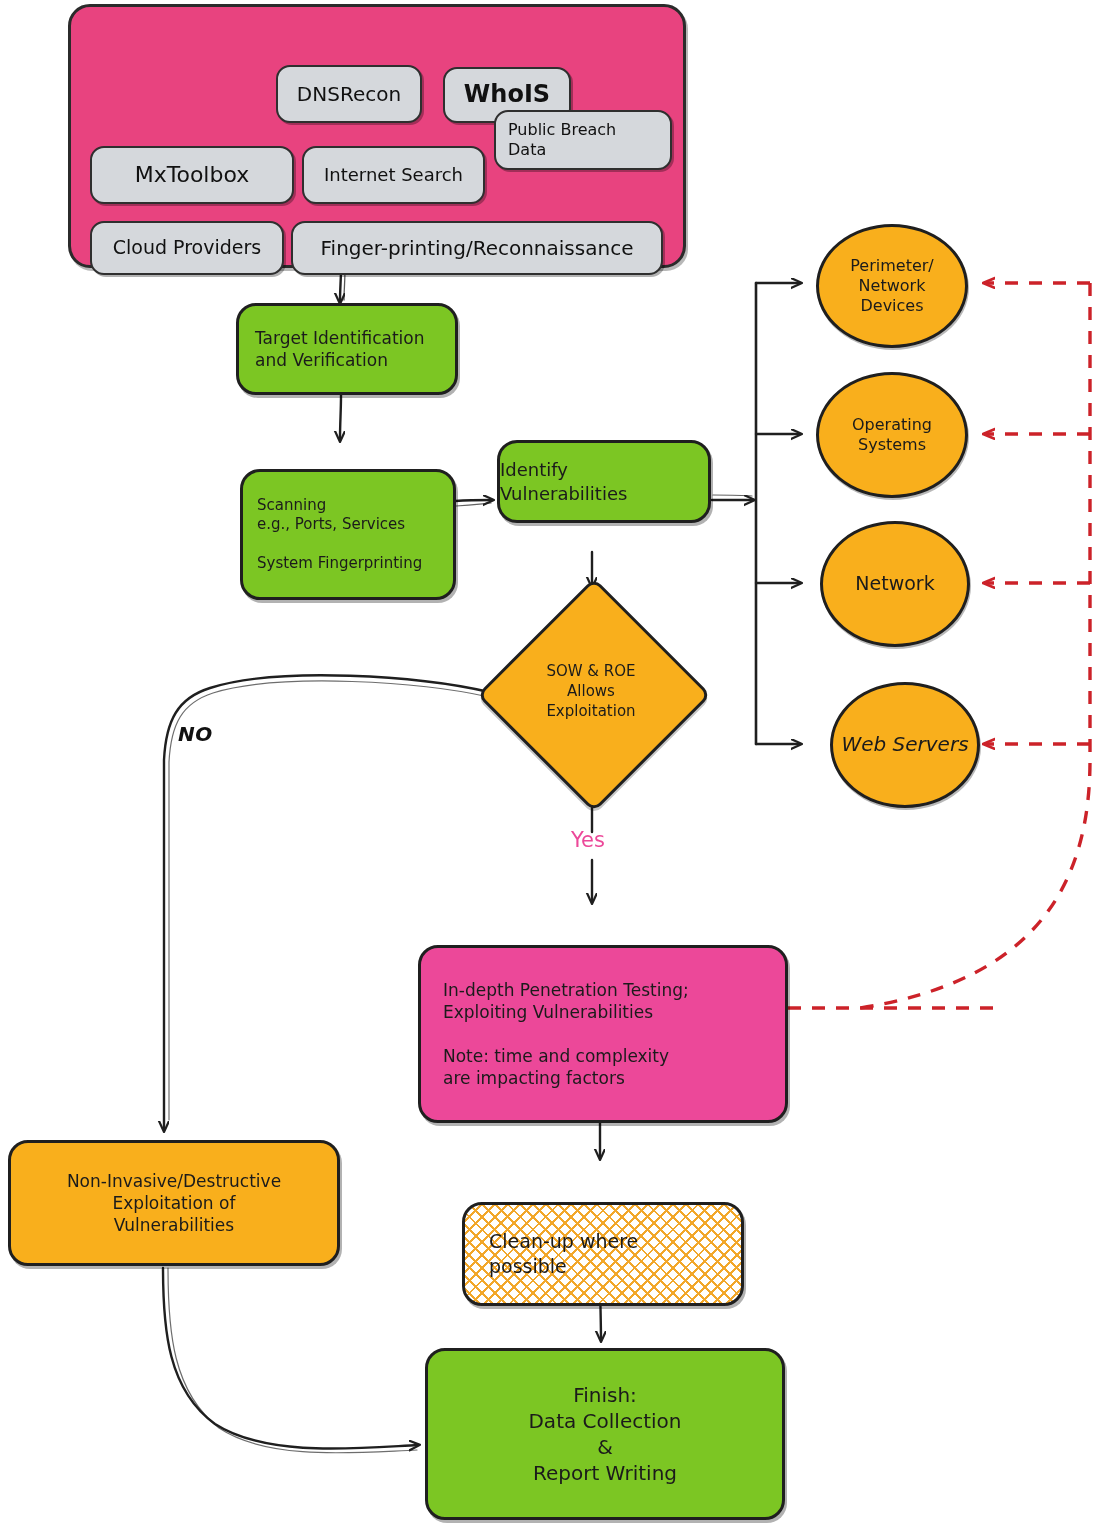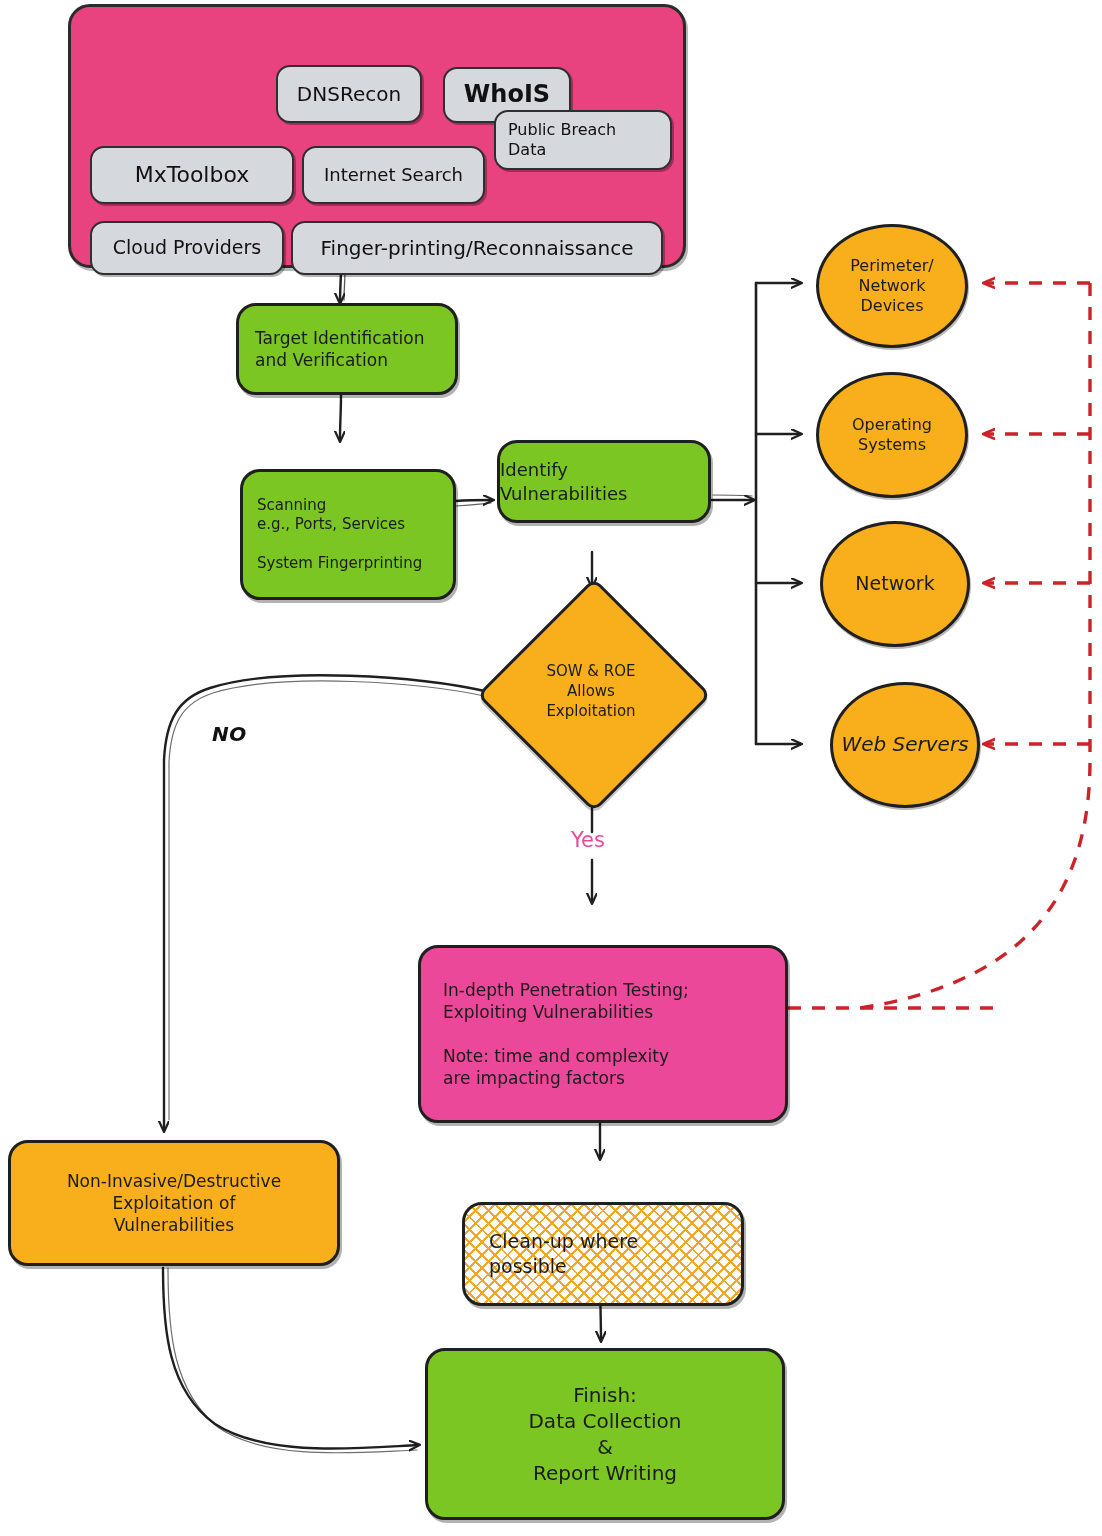--- a/index.html
+++ b/index.html
@@ -128,21 +128,21 @@
   }
 
   
   .edge-label{
     position:absolute;
     z-index:4;
     font-size:20px;
     color:#111;
   }
   .edge-label.red-lbl{color:#ec4899;font-size:21px;}
-  .edge-label.no-lbl{font-style:italic;font-weight:600;letter-spacing:.5px;margin-left:34px;}
+  .edge-label.no-lbl{font-style:italic;font-weight:600;letter-spacing:.5px;}
 </style>
 </head>
 <body>
 
 <div id="stage">
 
   <svg id="edges" viewBox="0 0 1102 1536">
     <defs>
       <marker id="ah" markerWidth="12" markerHeight="12" refX="9" refY="5" orient="auto" markerUnits="userSpaceOnUse">
         <path d="M0,0 L11,5 L0,10" fill="none" stroke="#1f1f1f" stroke-width="2.2" stroke-linecap="round" stroke-linejoin="round"></path>

